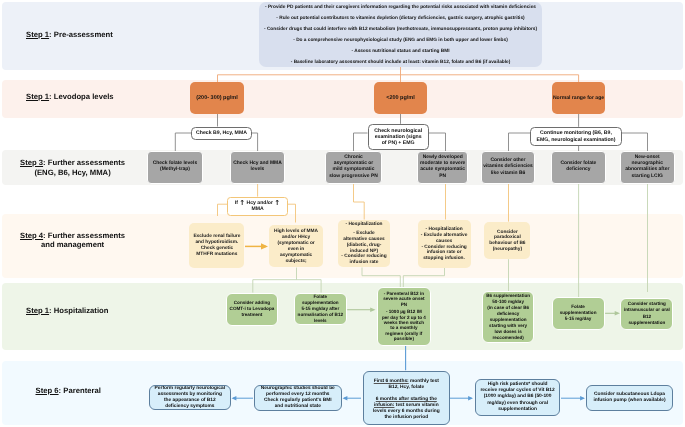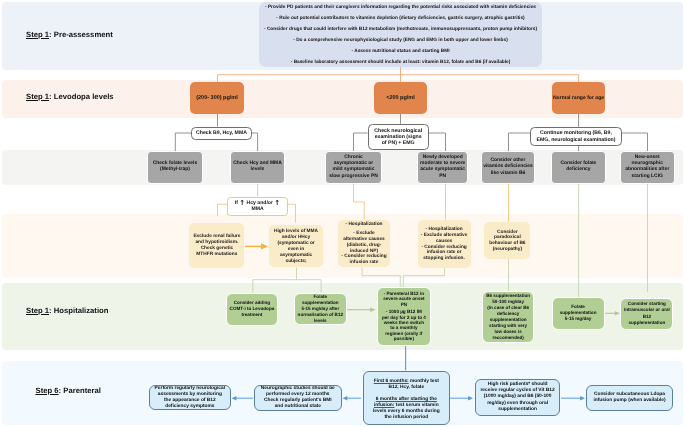--- a/index.html
+++ b/index.html
@@ -45,20 +45,28 @@
   <div class="band" style="left:2px;top:214px;width:681px;height:64px;background:#fff8f0;"></div>
   <div class="band" style="left:2px;top:283px;width:681px;height:67px;background:#eef5e8;"></div>
   <div class="band" style="left:2px;top:361px;width:681px;height:64px;background:#f2faff;"></div>
 
   <div class="steplabel" style="left:26px;top:29.5px;">
     <span class="u">Step 1</span><span>: Pre-assessment</span>
   </div>
   <div class="steplabel" style="left:26px;top:92px;">
     <span class="u">Step 1</span><span>: Levodopa levels</span>
   </div>
+  <div class="steplabel" style="left:20px;top:158px;text-align:center;">
+    <div><span class="u">Step 3</span><span>: Further assessments</span></div>
+    <div>(ENG, B6, Hcy, MMA)</div>
+  </div>
+  <div class="steplabel" style="left:20px;top:230.5px;text-align:center;">
+    <div><span class="u">Step 4</span><span>: Further assessments</span></div>
+    <div>and management</div>
+  </div>
   <div class="steplabel" style="left:26px;top:306px;">
     <span class="u">Step 1</span><span>: Hospitalization</span>
   </div>
   <div class="steplabel" style="left:35.5px;top:386px;">
     <span class="u">Step 6</span><span>: Parenteral</span>
   </div>
 
   <div class="s1box" style="left:259px;top:2px;width:283px;height:65px;"></div>
   <div class="s1list" style="left:249px;top:2px;width:303px;">
     <div>- Provide PD patients and their caregivers information regarding the potential risks associated with vitamin deficiencies</div>

